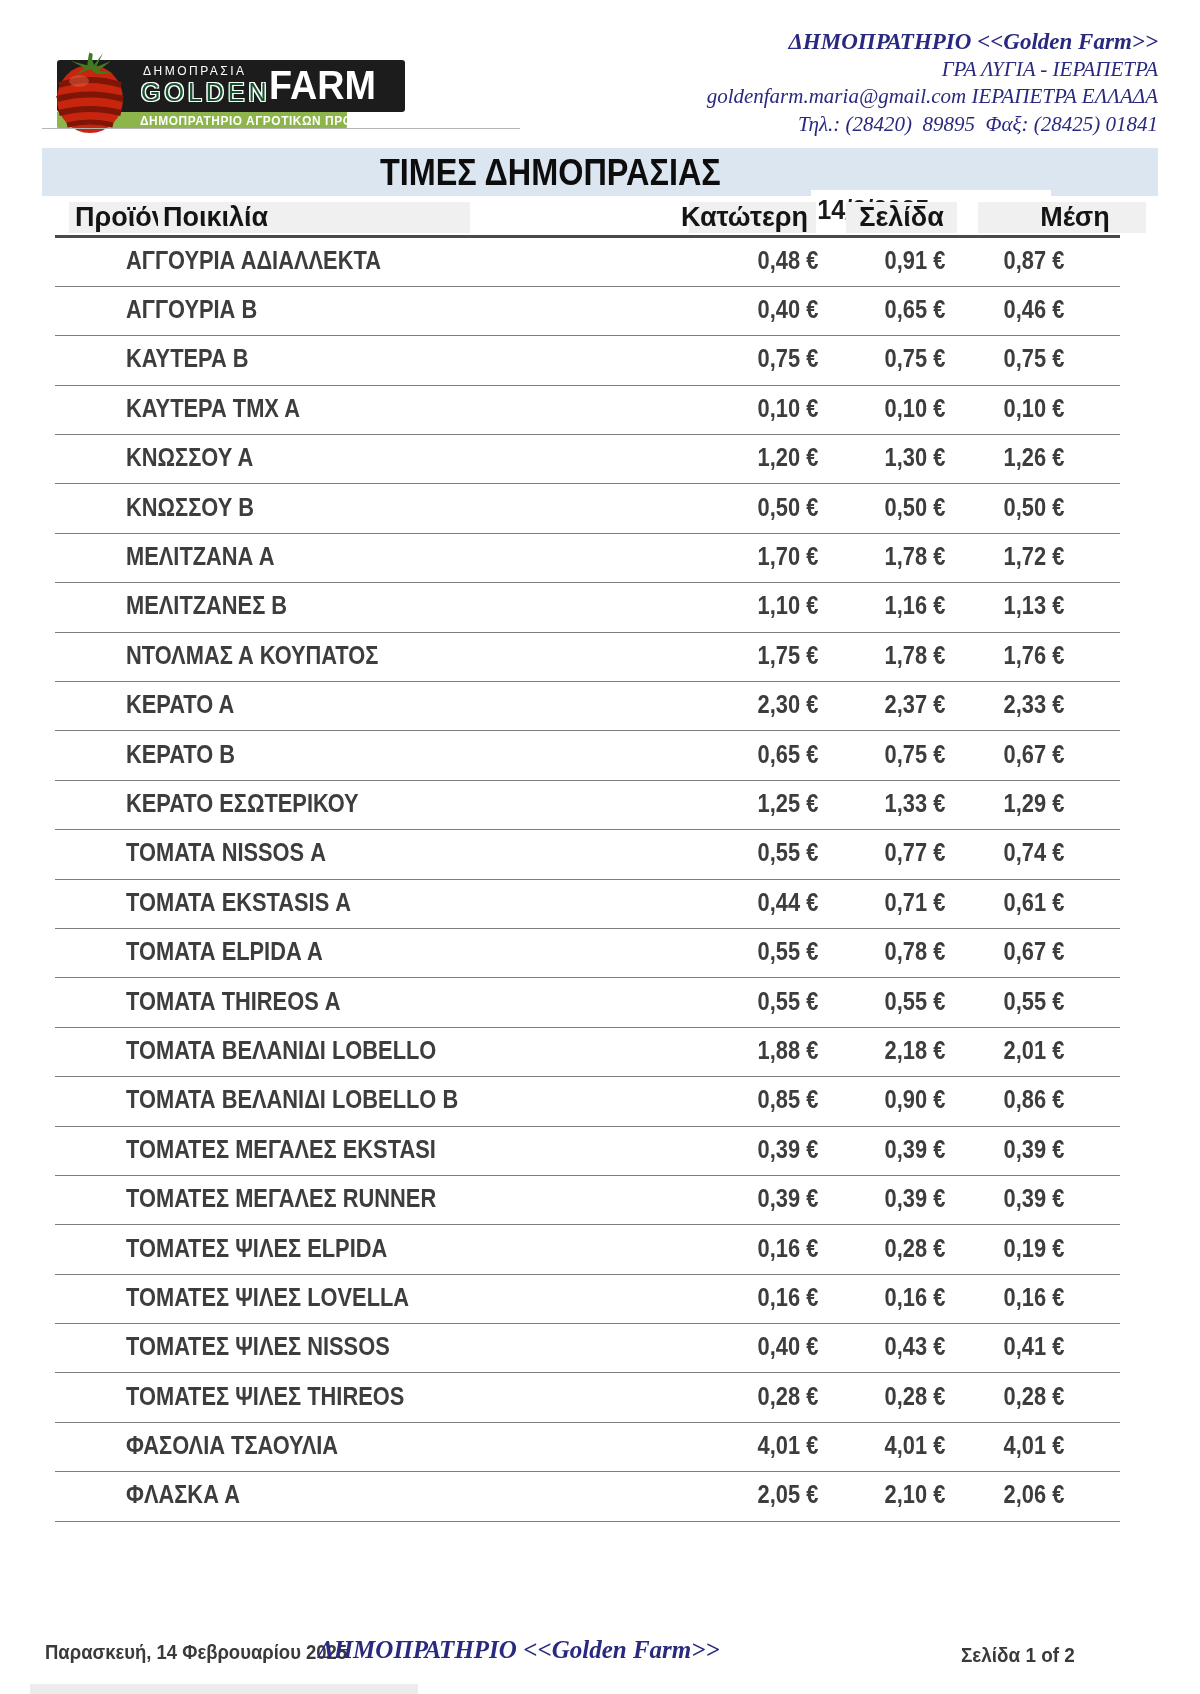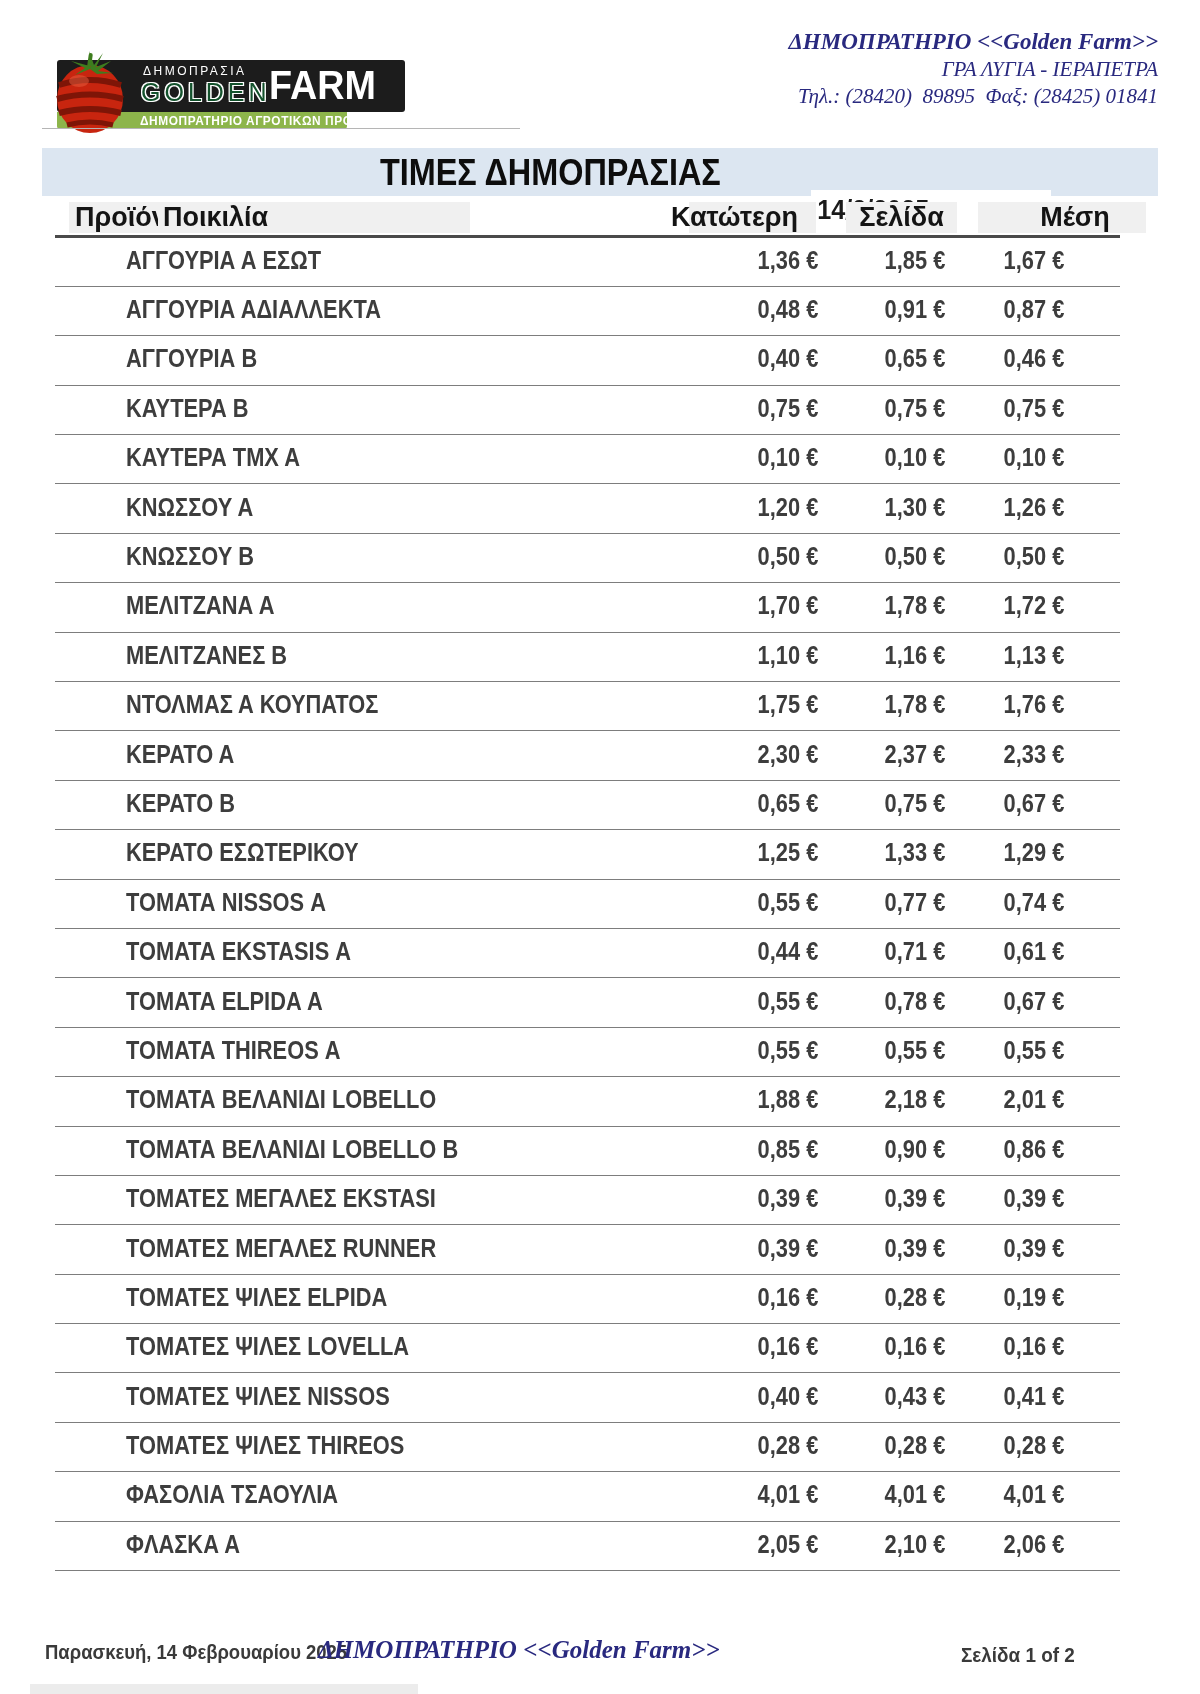--- a/index.html
+++ b/index.html
@@ -35,21 +35,21 @@
   #datebox{position:absolute;left:811px;top:152px;width:240px;height:40px;background:#ffffff;
            display:flex;align-items:center;justify-content:flex-start;margin-top:38px;}
   #datebox span{font-size:28px;font-weight:700;color:#1a1a1a;display:inline-block;
                 transform:scaleX(.9);white-space:nowrap;}
 
   
   .hdr-block{position:absolute;top:202px;height:31px;background:#f0f0f0;display:flex;align-items:center;}
   .hdr-label{font-size:27px;font-weight:700;color:#141414;white-space:nowrap;}
   #hdr-product{left:57px;width:99px;margin-left:12px;}  #hdr-product .hdr-label{margin-left:6px;}
   #hdr-variety{left:158px;width:312px;} #hdr-variety .hdr-label{margin-left:5px;}
-  #hdr-low{left:689px;width:127px;justify-content:flex-end;} #hdr-low .hdr-label{margin-right:18px;}
+  #hdr-low{left:689px;width:127px;justify-content:flex-end;} #hdr-low .hdr-label{margin-right:8px;}
   #hdr-high{left:846px;width:111px;justify-content:center;}
   #hdr-avg{left:978px;width:142px;justify-content:center;padding-left:26px;}
   #hdr-underline{position:absolute;left:55px;top:235px;width:1065px;height:2.5px;background:#4a4a4a;}
 
   
   #tbody{position:absolute;left:55px;top:237.5px;width:1065px;}
   .row{position:relative;width:1065px;height:48.4px;border-bottom:1.4px solid #7d7d7d;}
   .row .variety{position:absolute;left:71px;top:50%;transform:translateY(-54%) scaleX(.84);
                 transform-origin:0 50%;font-size:26px;font-weight:700;color:#3d3d3d;white-space:nowrap;}
   .row .price{position:absolute;top:50%;transform:translateY(-54%) scaleX(.84);
@@ -87,20 +87,21 @@
       <ellipse cx="24" cy="34" rx="10" ry="6" fill="#e8603f" opacity="0.5"></ellipse>
       <path d="M36 20 L34 4 L39 18 L48 6 L41 20 L56 14 L43 24 L58 26 L42 27 L35 22 L20 28 L30 21 L16 14 L31 18 Z" fill="#3e7d1e"></path>
       <rect x="33" y="6" width="4" height="14" rx="2" fill="#3e7d1e" transform="rotate(8 35 13)"></rect>
     </svg>
   </div>
   <div class="logo-underline"></div>
 
   <div id="contact">
     <div class="c1">ΔΗΜΟΠΡΑΤΗΡΙΟ &lt;&lt;Golden Farm&gt;&gt;</div>
     <div>ΓΡΑ ΛΥΓΙΑ - ΙΕΡΑΠΕΤΡΑ</div>
+    <div>goldenfarm.maria@gmail.com ΙΕΡΑΠΕΤΡΑ ΕΛΛΑΔΑ</div>
     <div>Τηλ.: (28420)  89895  Φαξ: (28425) 01841</div>
   </div>
 
   <div id="band"></div>
   <div id="title">
     <span>ΤΙΜΕΣ ΔΗΜΟΠΡΑΣΙΑΣ</span>
   </div>
   <div id="datebox">
     <span>14/2/2025</span>
   </div>
@@ -116,26 +117,20 @@
   </div>
   <div class="hdr-block" id="hdr-high">
     <span class="hdr-label">Σελίδα</span>
   </div>
   <div class="hdr-block" id="hdr-avg">
     <span class="hdr-label">Μέση</span>
   </div>
   <div id="hdr-underline"></div>
 
   <div id="tbody">
-    <div class="row">
-      <span class="variety">ΑΓΓΟΥΡΙΑ Α ΕΣΩΤ</span>
-      <span class="price p-low">1,36 €</span>
-      <span class="price p-high">1,85 €</span>
-      <span class="price p-avg">1,67 €</span>
-    </div>
 
     <div class="row">
       <span class="variety">ΑΓΓΟΥΡΙΑ ΑΔΙΑΛΛΕΚΤΑ</span>
       <span class="price p-low">0,48 €</span>
       <span class="price p-high">0,91 €</span>
       <span class="price p-avg">0,87 €</span>
     </div>
 
     <div class="row">
       <span class="variety">ΑΓΓΟΥΡΙΑ Β</span>

